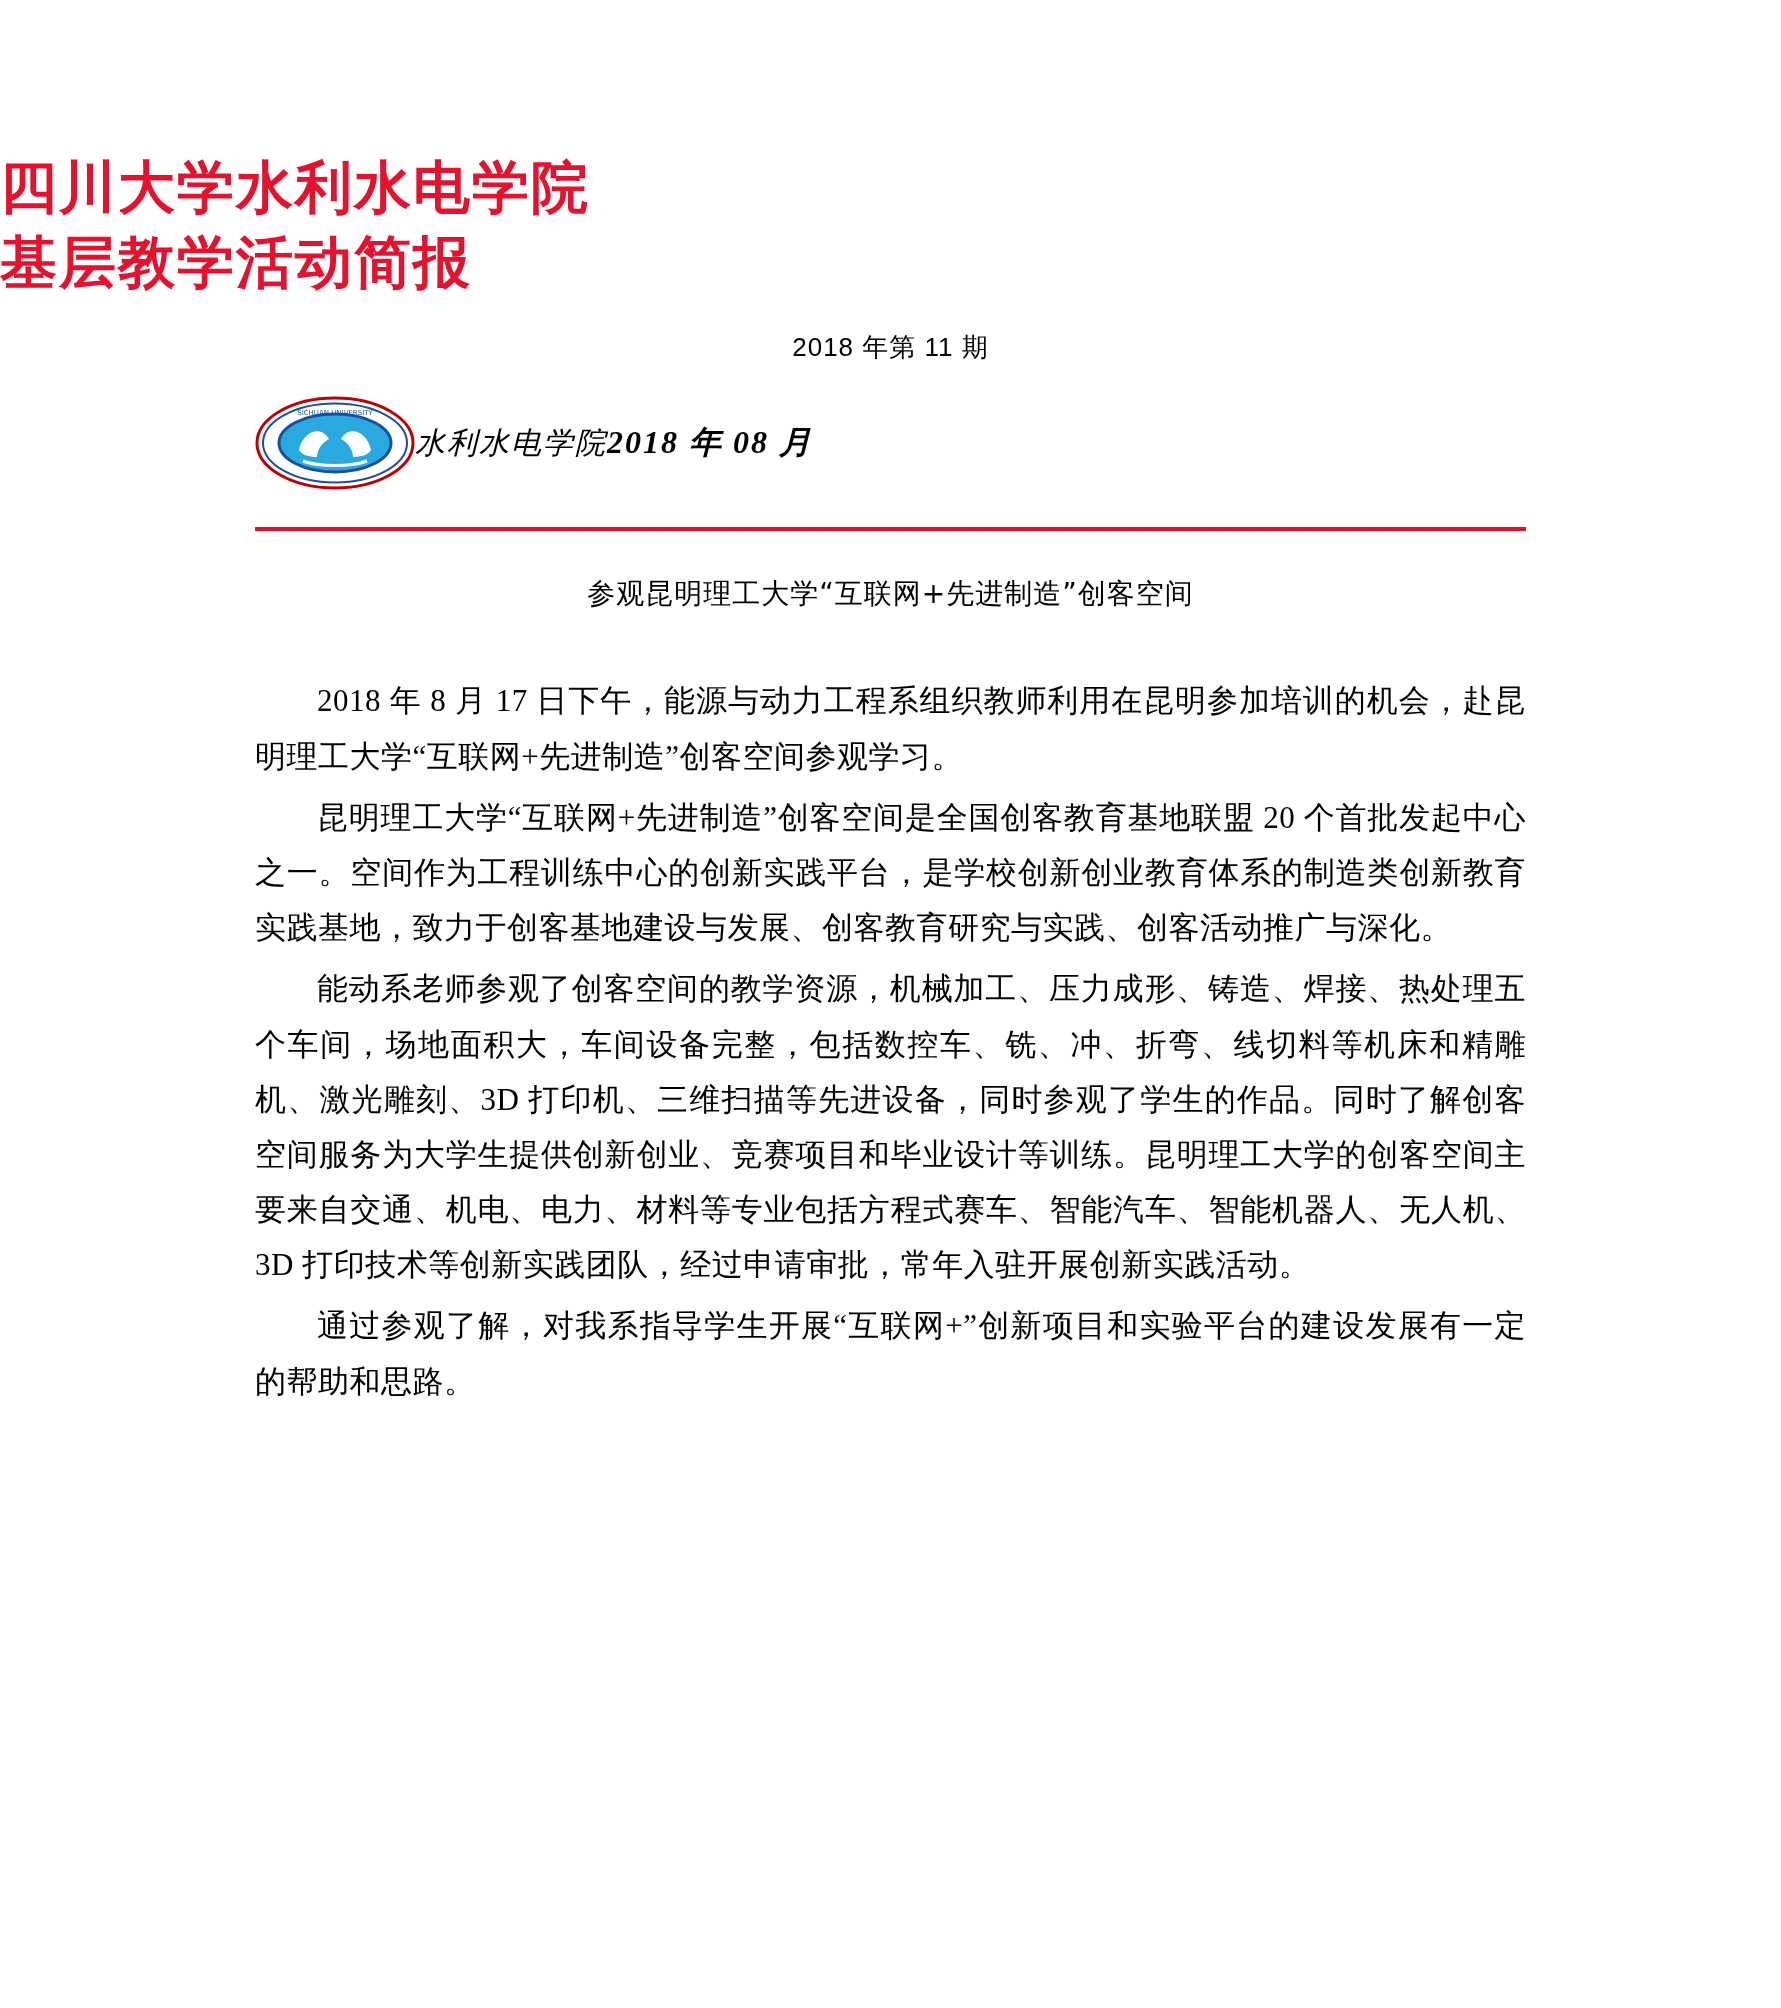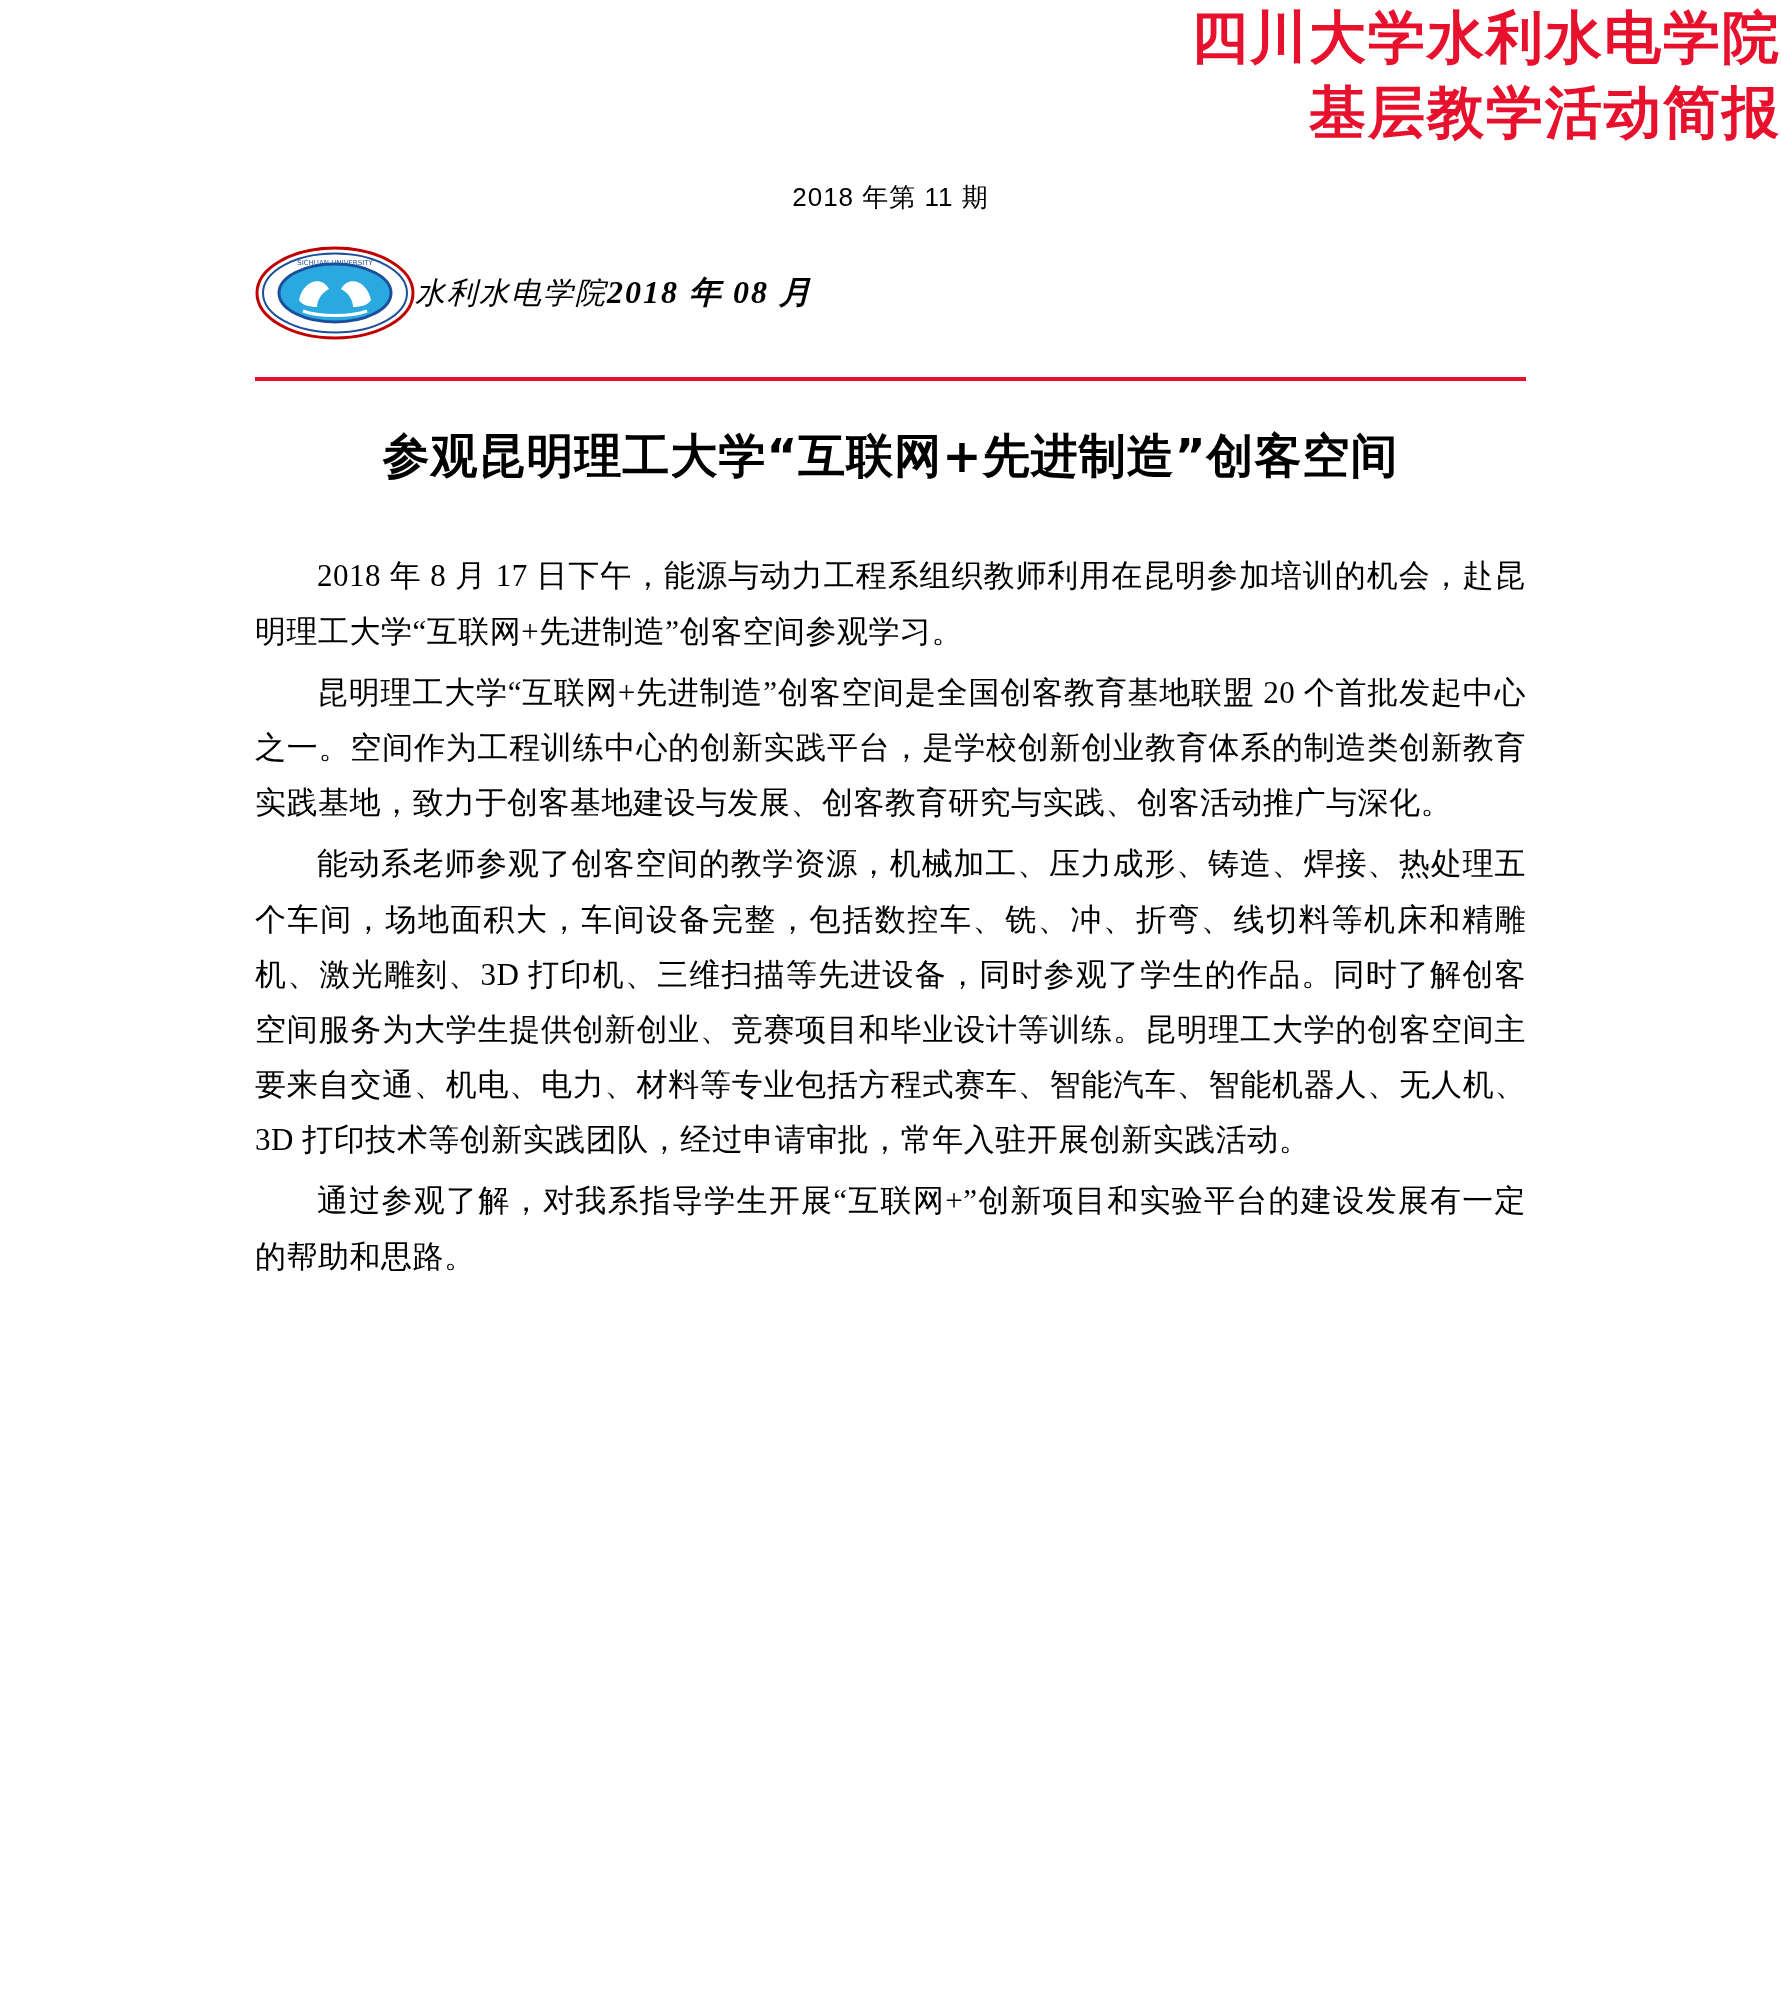--- a/index.html
+++ b/index.html
@@ -16,21 +16,22 @@
     -webkit-font-smoothing: antialiased;
   }
   .page {
     position: relative;
     width: 1781px;
     min-height: 2008px;
     box-sizing: border-box;
     padding: 0;
   }
   .masthead {
-    text-align: right;
+    padding-top: 150px;
+    text-align: left;
   }
   .masthead-line {
     color: #e8112d;
     font-family: "DejaVu Sans", "Liberation Sans", sans-serif;
     font-weight: bold;
     font-size: 57px;
     line-height: 1.32;
     letter-spacing: 2px;
   }
   .issue-line {
@@ -80,22 +81,22 @@
   }
   .dept-title {
     font-family: "DejaVu Sans", "Liberation Sans", sans-serif;
     font-weight: bold;
     font-size: 36px;
     letter-spacing: 2px;
   }
   .article-title {
     margin-top: 34px;
     font-family: "DejaVu Sans", "Liberation Sans", sans-serif;
-    font-weight: bold;
-    font-size: 47px;
+    font-weight: normal;
+    font-size: 28px;
     letter-spacing: 1px;
   }
   .body-text {
     margin: 60px 255px 0 255px;
     font-family: Liberation Serif, serif;
   }
   .body-text p {
     margin: 0 0 6px 0;
     font-size: 31px;
     line-height: 1.78;

